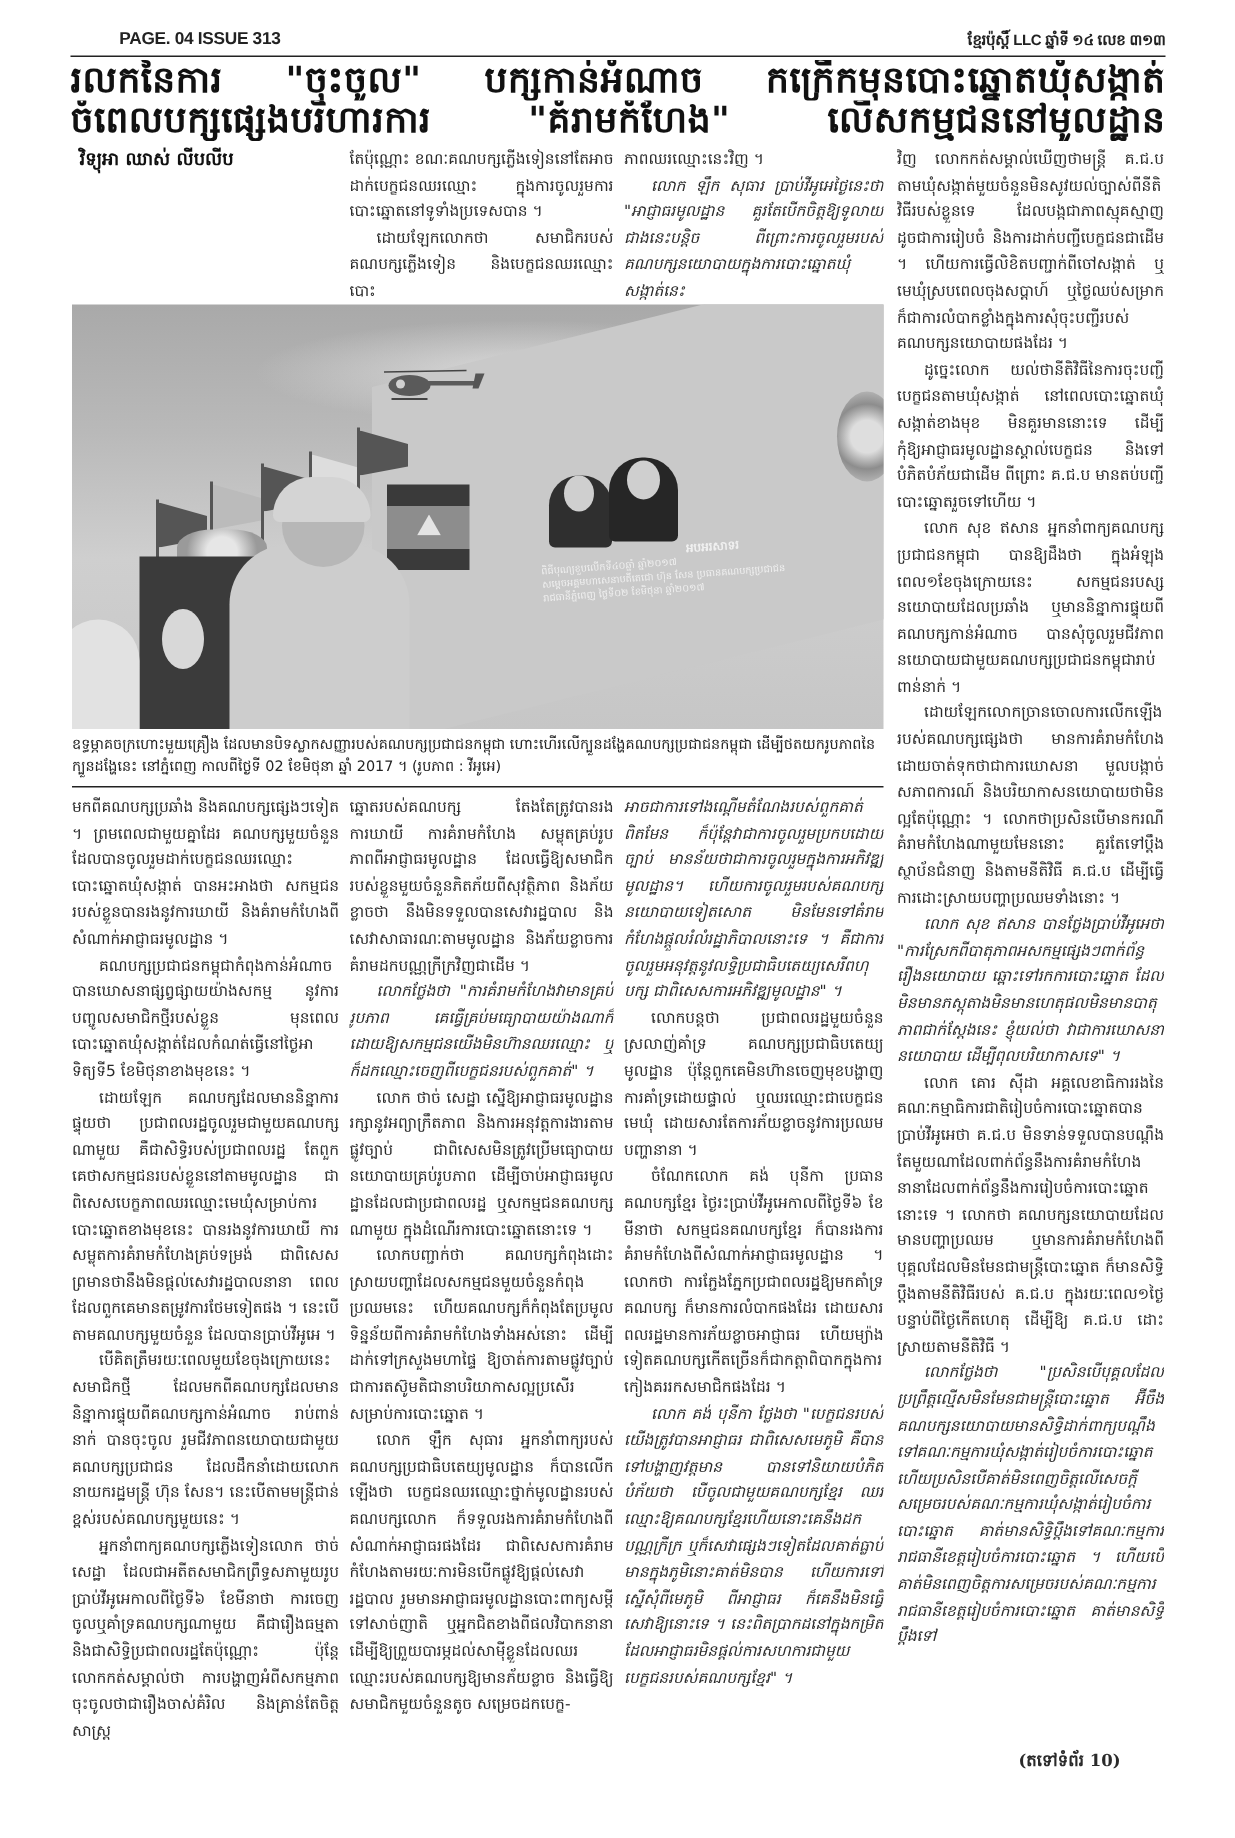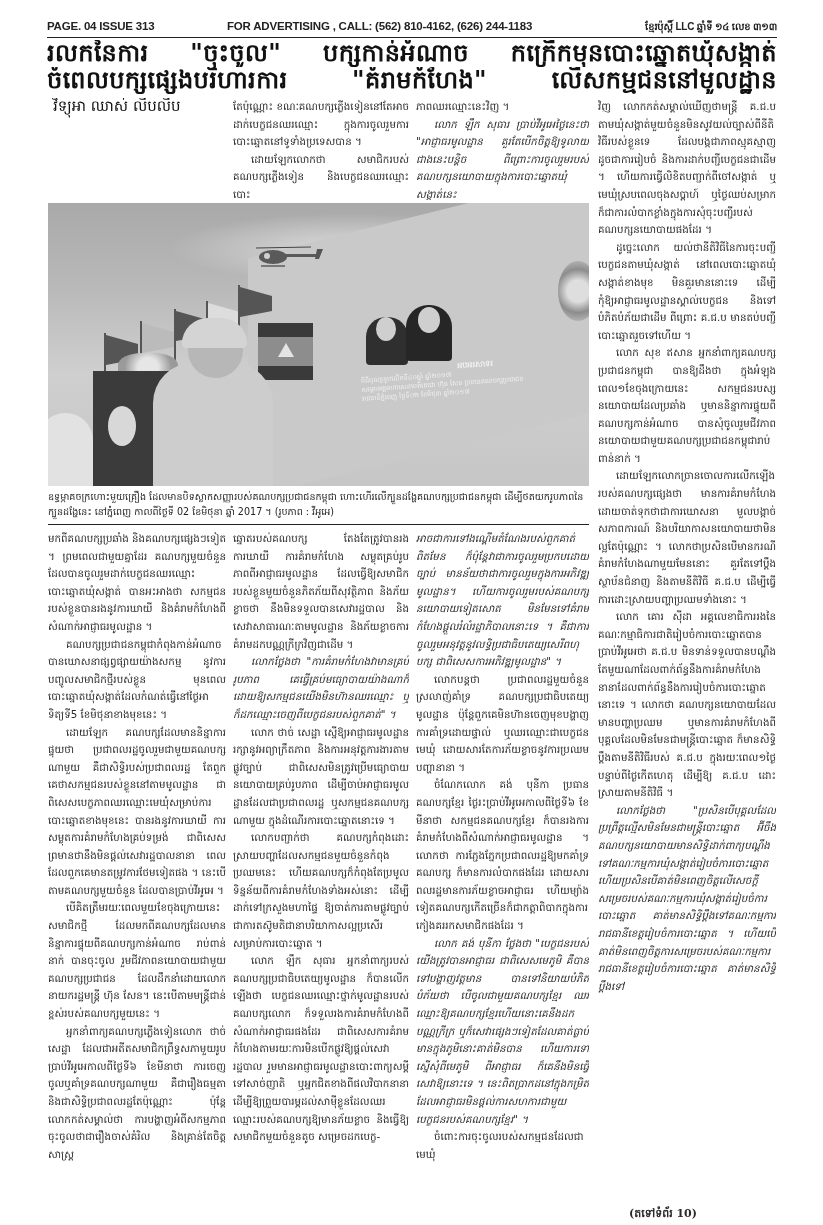--- a/index.html
+++ b/index.html
@@ -6,40 +6,40 @@
   html, body { width: 823px; height: 1225px; background: #ffffff; overflow: hidden; }
   body { position: relative; font-family: "DejaVu Sans", sans-serif; color: #1a1a1a; }
 
   .header-bar {
     position: absolute; left: 47px; top: 20px; width: 730px; height: 18px;
     border-bottom: 1px solid #222;
     font-family: "Liberation Sans", sans-serif; font-size: 11.5px; font-weight: bold;
     display: flex; align-items: flex-start; justify-content: space-between;
     letter-spacing: -0.2px; color: #222;
   }
-  .header-bar .left { width: 140px; }
+  .header-bar .left { width: 140px; text-align: right; }
   .header-bar .mid { flex: 1; text-align: left; padding-left: 40px; }
   .header-bar .right { font-weight: bold; font-size: 10px; }
 
   .headline {
     position: absolute; left: 47px; top: 40px; width: 730px;
     font-family: "DejaVu Sans", sans-serif; font-weight: bold; font-size: 24px;
     line-height: 27px; letter-spacing: 0.4px; color: #111;
     text-align: justify; text-align-last: justify;
   }
   .headline div { white-space: nowrap; overflow: hidden; text-align: justify; text-align-last: justify; }
 
   .col {
     position: absolute; font-size: 10.3px; line-height: 17.6px;
     text-align: justify; color: #2a2a2a; overflow: hidden;
   }
   .col p { text-indent: 18px; margin: 0; }
   .col p.noindent { text-indent: 0; }
   .col p.italic { font-style: italic; }
-  .byline { font-weight: normal; font-size: 15px; line-height: 17px; color: #111; text-indent: 5px; }
+  .byline { font-weight: bold; font-size: 12px; line-height: 17px; color: #111; text-indent: 5px; }
 
   .photo {
     position: absolute; left: 48px; top: 203px; width: 541px; height: 283px;
     background: linear-gradient(180deg, #a9a9a9 0%, #b9b9b9 30%, #cfcfcf 60%, #c6c6c6 100%);
     overflow: hidden;
   }
   .photo .sky-cloud { position: absolute; left: 120px; top: 10px; width: 360px; height: 70px; background: radial-gradient(ellipse at center, rgba(235,235,235,0.7), rgba(235,235,235,0) 70%); }
   .photo .banner {
     position: absolute; left: 200px; top: 55px; width: 345px; height: 240px;
     background: #c9c9c9; transform: skewY(-14deg); transform-origin: left top;
@@ -70,21 +70,20 @@
   }
   .caption-rule { position: absolute; left: 48px; top: 524px; width: 541px; height: 1px; background: #222; }
 
   .continue { text-align: center; font-family: "DejaVu Serif", serif; font-weight: bold; font-size: 11px; }
 </style>
 </head>
 <body>
 
 <header class="header-bar">
   <span class="left">PAGE. 04  ISSUE 313</span>
-  <span class="mid">FOR ADVERTISING ,  CALL: (562) 810-4162, (626) 244-1183</span>
   <span class="right">ខ្មែរប៉ុស្តិ៍ LLC ឆ្នាំទី ១៤  លេខ ៣១៣</span>
 </header>
 
 <h1 class="headline">
   <div>រលកនៃការ "ចុះចូល" បក្សកាន់អំណាច កក្រើកមុនបោះឆ្នោតឃុំសង្កាត់</div>
   <div>ចំពេលបក្សផ្សេងបរិហារការ "គំរាមកំហែង" លើសកម្មជននៅមូលដ្ឋាន</div>
 </h1>
 
 <div class="col" style="left:48px; top:98px; width:178px; height:102px;">
   <div class="byline">វិទ្យុអា ឈាស់ លីបលីប</div>
@@ -98,24 +97,25 @@
 <div class="col" style="left:416px; top:98px; width:173px; height:102px;">
   <p class="noindent">ភាពឈរឈ្មោះនេះវិញ ។</p>
   <p class="italic">លោក ឡឹក សុធារ ប្រាប់វីអូអេថ្ងៃនេះថា "អាជ្ញាធរមូលដ្ឋាន គួរតែបើកចិត្តឱ្យទូលាយជាងនេះបន្តិច ពីព្រោះការចូលរួមរបស់គណបក្សនយោបាយក្នុងការបោះឆ្នោតឃុំសង្កាត់នេះ</p>
 </div>
 
 <div class="col" style="left:598px; top:98px; width:178px; height:1068px;">
   <p class="noindent">វិញ លោកកត់សម្គាល់ឃើញថាមន្ត្រី គ.ជ.ប តាមឃុំសង្កាត់មួយចំនួនមិនសូវយល់ច្បាស់ពីនីតិវិធីរបស់ខ្លួនទេ ដែលបង្កជាភាពស្មុគស្មាញ ដូចជាការរៀបចំ និងការដាក់បញ្ជីបេក្ខជនជាដើម ។ ហើយការធ្វើលិខិតបញ្ជាក់ពីចៅសង្កាត់ ឬមេឃុំស្របពេលចុងសប្តាហ៍ ឬថ្ងៃឈប់សម្រាក ក៏ជាការលំបាកខ្លាំងក្នុងការសុំចុះបញ្ជីរបស់គណបក្សនយោបាយផងដែរ ។</p>
   <p>ដូច្នេះលោក យល់ថានីតិវិធីនៃការចុះបញ្ជីបេក្ខជនតាមឃុំសង្កាត់ នៅពេលបោះឆ្នោតឃុំសង្កាត់ខាងមុខ មិនគួរមាននោះទេ ដើម្បីកុំឱ្យអាជ្ញាធរមូលដ្ឋានស្គាល់បេក្ខជន និងទៅបំភិតបំភ័យជាដើម ពីព្រោះ គ.ជ.ប មានតប់បញ្ជីបោះឆ្នោតរួចទៅហើយ ។</p>
   <p>លោក សុខ ឥសាន អ្នកនាំពាក្យគណបក្សប្រជាជនកម្ពុជា បានឱ្យដឹងថា ក្នុងអំឡុងពេល១ខែចុងក្រោយនេះ សកម្មជនរបស្សនយោបាយដែលប្រឆាំង ឬមាននិន្នាការផ្ទុយពីគណបក្សកាន់អំណាច បានសុំចូលរួមជីវភាពនយោបាយជាមួយគណបក្សប្រជាជនកម្ពុជារាប់ពាន់នាក់ ។</p>
   <p>ដោយឡែកលោកច្រានចោលការលើកឡើងរបស់គណបក្សផ្សេងថា មានការគំរាមកំហែងដោយចាត់ទុកថាជាការឃោសនា មួលបង្កាច់សភាពការណ៍ និងបរិយាកាសនយោបាយថាមិនល្អតែប៉ុណ្ណោះ ។ លោកថាប្រសិនបើមានករណីគំរាមកំហែងណាមួយមែននោះ គួរតែទៅប្តឹងស្ថាប័នជំនាញ និងតាមនីតិវិធី គ.ជ.ប ដើម្បីធ្វើការដោះស្រាយបញ្ហាប្រឈមទាំងនោះ ។</p>
+  <p class="italic">លោក សុខ ឥសាន បានថ្លែងប្រាប់វីអូអេថា "ការស្រែកពីបាតុភាពអសកម្មផ្សេងៗពាក់ព័ន្ធរឿងនយោបាយ ឆ្ពោះទៅរកការបោះឆ្នោត ដែលមិនមានភស្តុតាងមិនមានហេតុផលមិនមានបាតុភាពជាក់ស្តែងនេះ ខ្ញុំយល់ថា វាជាការឃោសនានយោបាយ ដើម្បីពុលបរិយាកាសទេ" ។</p>
   <p>លោក គោរ ស៊ីដា អគ្គលេខាធិការរងនៃគណៈកម្មាធិការជាតិរៀបចំការបោះឆ្នោតបានប្រាប់វីអូអេថា គ.ជ.ប មិនទាន់ទទួលបានបណ្តឹងតែមួយណាដែលពាក់ព័ន្ធនឹងការគំរាមកំហែងនានាដែលពាក់ព័ន្ធនឹងការរៀបចំការបោះឆ្នោតនោះទេ ។ លោកថា គណបក្សនយោបាយដែលមានបញ្ហាប្រឈម ឬមានការគំរាមកំហែងពីបុគ្គលដែលមិនមែនជាមន្ត្រីបោះឆ្នោត ក៏មានសិទ្ធិប្តឹងតាមនីតិវិធីរបស់ គ.ជ.ប ក្នុងរយៈពេល១ថ្ងៃបន្ទាប់ពីថ្ងៃកើតហេតុ ដើម្បីឱ្យ គ.ជ.ប ដោះស្រាយតាមនីតិវិធី ។</p>
   <p class="italic">លោកថ្លែងថា "ប្រសិនបើបុគ្គលដែលប្រព្រឹត្តល្មើសមិនមែនជាមន្ត្រីបោះឆ្នោត អ៊ីចឹងគណបក្សនយោបាយមានសិទ្ធិដាក់ពាក្យបណ្តឹងទៅគណៈកម្មការឃុំសង្កាត់រៀបចំការបោះឆ្នោត ហើយប្រសិនបើគាត់មិនពេញចិត្តលើសេចក្តីសម្រេចរបស់គណៈកម្មការឃុំសង្កាត់រៀបចំការបោះឆ្នោត គាត់មានសិទ្ធិប្តឹងទៅគណៈកម្មការរាជធានីខេត្តរៀបចំការបោះឆ្នោត ។ ហើយបើគាត់មិនពេញចិត្តការសម្រេចរបស់គណៈកម្មការរាជធានីខេត្តរៀបចំការបោះឆ្នោត គាត់មានសិទ្ធិប្តឹងទៅ</p>
 </div>
-<div class="col continue" style="left:574px; top:1165px; width:178px; height:20px;margin-top:40px;">(តទៅទំព័រ 10)</div>
+<div class="col continue" style="left:624px; top:1165px; width:178px; height:20px;">(តទៅទំព័រ 10)</div>
 
 <figure class="photo">
   <div class="sky-cloud"></div>
   <div class="banner"></div>
   <svg class="heli" viewBox="0 0 80 24">
     <line x1="5" y1="3" x2="60" y2="2" stroke="#444" stroke-width="1"></line>
     <ellipse cx="22" cy="12" rx="14" ry="7" fill="#5a5a5a"></ellipse>
     <rect x="34" y="9" width="34" height="3" fill="#5a5a5a"></rect>
     <polygon points="66,4 72,4 68,14 64,14" fill="#555"></polygon>
     <line x1="10" y1="21" x2="34" y2="21" stroke="#444" stroke-width="1.2"></line>
@@ -171,14 +171,13 @@
   <p>លោក ថាច់ សេដ្ឋា ស្នើឱ្យអាជ្ញាធរមូលដ្ឋានរក្សានូវអព្យាក្រឹតភាព និងការអនុវត្តការងារតាមផ្លូវច្បាប់ ជាពិសេសមិនត្រូវប្រើមធ្យោបាយនយោបាយគ្រប់រូបភាព ដើម្បីចាប់អាជ្ញាធរមូលដ្ឋានដែលជាប្រជាពលរដ្ឋ ឬសកម្មជនគណបក្សណាមួយ ក្នុងដំណើរការបោះឆ្នោតនោះទេ ។</p>
   <p>លោកបញ្ជាក់ថា គណបក្សកំពុងដោះស្រាយបញ្ហាដែលសកម្មជនមួយចំនួនកំពុងប្រឈមនេះ ហើយគណបក្សក៏កំពុងតែប្រមូលទិន្នន័យពីការគំរាមកំហែងទាំងអស់នោះ ដើម្បីដាក់ទៅក្រសួងមហាផ្ទៃ ឱ្យចាត់ការតាមផ្លូវច្បាប់ជាការតស៊ូមតិជានាបរិយាកាសល្អប្រសើរសម្រាប់ការបោះឆ្នោត ។</p>
   <p>លោក ឡឹក សុធារ អ្នកនាំពាក្យរបស់គណបក្សប្រជាធិបតេយ្យមូលដ្ឋាន ក៏បានលើកឡើងថា បេក្ខជនឈរឈ្មោះថ្នាក់មូលដ្ឋានរបស់គណបក្សលោក ក៏ទទួលរងការគំរាមកំហែងពីសំណាក់អាជ្ញាធរផងដែរ ជាពិសេសការគំរាមកំហែងតាមរយៈការមិនបើកផ្លូវឱ្យផ្តល់សេវារដ្ឋបាល រួមមានអាជ្ញាធរមូលដ្ឋានបោះពាក្យសម្តីទៅសាច់ញាតិ ឬអ្នកជិតខាងពីផលវិបាកនានាដើម្បីឱ្យព្រួយបារម្ភដល់សាម៉ីខ្លួនដែលឈរឈ្មោះរបស់គណបក្សឱ្យមានភ័យខ្លាច និងធ្វើឱ្យសមាជិកមួយចំនួនតូច សម្រេចដកបេក្ខ-</p>
 </div>
 
 <div class="col" style="left:416px; top:530px; width:173px; height:640px;">
   <p class="noindent italic">អាចជាការទៅងណ្តើមតំណែងរបស់ពួកគាត់ពិតមែន ក៏ប៉ុន្តែវាជាការចូលរួមប្រកបដោយច្បាប់ មានន័យថាជាការចូលរួមក្នុងការអភិវឌ្ឍមូលដ្ឋាន។ ហើយការចូលរួមរបស់គណបក្សនយោបាយទៀតសោត មិនមែនទៅគំរាមកំហែងផ្តួលរំលំរដ្ឋាភិបាលនោះទេ ។ គឺជាការចូលរួមអនុវត្តនូវលទ្ធិប្រជាធិបតេយ្យសេរីពហុបក្ស ជាពិសេសការអភិវឌ្ឍមូលដ្ឋាន" ។</p>
   <p>លោកបន្តថា ប្រជាពលរដ្ឋមួយចំនួនស្រលាញ់គាំទ្រ គណបក្សប្រជាធិបតេយ្យមូលដ្ឋាន ប៉ុន្តែពួកគេមិនហ៊ានចេញមុខបង្ហាញការគាំទ្រដោយផ្ទាល់ ឬឈរឈ្មោះជាបេក្ខជនមេឃុំ ដោយសារតែការភ័យខ្លាចនូវការប្រឈមបញ្ហានានា ។</p>
   <p>ចំណែកលោក គង់ បុនីកា ប្រធានគណបក្សខ្មែរ ថ្ងៃរះប្រាប់វីអូអេកាលពីថ្ងៃទី៦ ខែមីនាថា សកម្មជនគណបក្សខ្មែរ ក៏បានរងការគំរាមកំហែងពីសំណាក់អាជ្ញាធរមូលដ្ឋាន ។ លោកថា ការភ្ជែងភ្នែកប្រជាពលរដ្ឋឱ្យមកគាំទ្រគណបក្ស ក៏មានការលំបាកផងដែរ ដោយសារពលរដ្ឋមានការភ័យខ្លាចអាជ្ញាធរ ហើយម្យ៉ាងទៀតគណបក្សកើតច្រើនក៏ជាកត្តាពិបាកក្នុងការកៀងគររកសមាជិកផងដែរ ។</p>
   <p class="italic">លោក គង់ បុនីកា ថ្លែងថា "បេក្ខជនរបស់យើងត្រូវបានអាជ្ញាធរ ជាពិសេសមេភូមិ គឺបានទៅបង្ហាញវត្តមាន បានទៅនិយាយបំភិតបំភ័យថា បើចូលជាមួយគណបក្សខ្មែរ ឈរឈ្មោះឱ្យគណបក្សខ្មែរហើយនោះគេនឹងដកបណ្ណក្រីក្រ ឬក៏សេវាផ្សេងៗទៀតដែលគាត់ធ្លាប់មានក្នុងភូមិនោះគាត់មិនបាន ហើយការទៅស្នើសុំពីមេភូមិ ពីអាជ្ញាធរ ក៏គេនឹងមិនធ្វើសេវាឱ្យនោះទេ ។ នេះពិតប្រាកដនៅក្នុងកម្រិតដែលអាជ្ញាធរមិនផ្តល់ការសហការជាមួយបេក្ខជនរបស់គណបក្សខ្មែរ" ។</p>
-  <p>ចំពោះការចុះចូលរបស់សកម្មជនដែលជាមេឃុំ</p>
 </div>
 
 </body></html>

